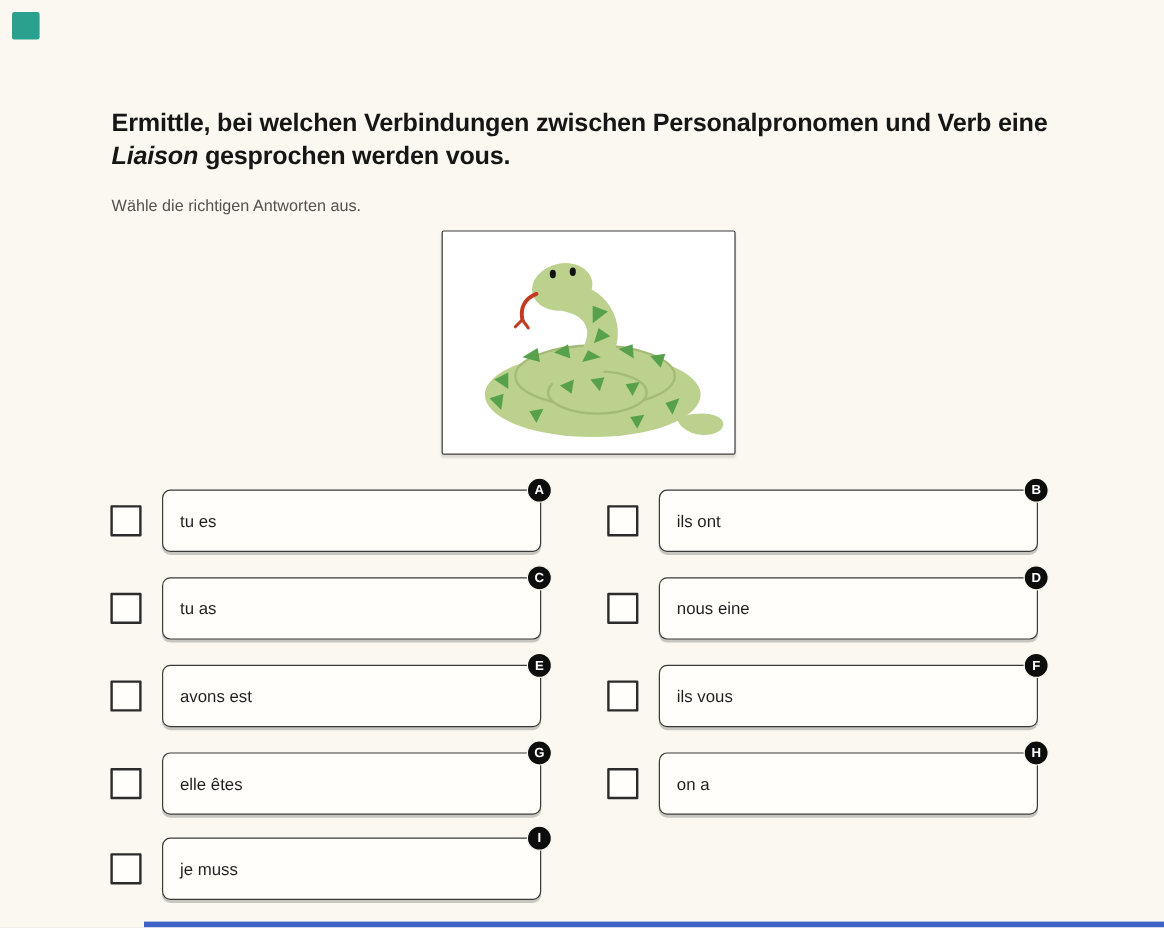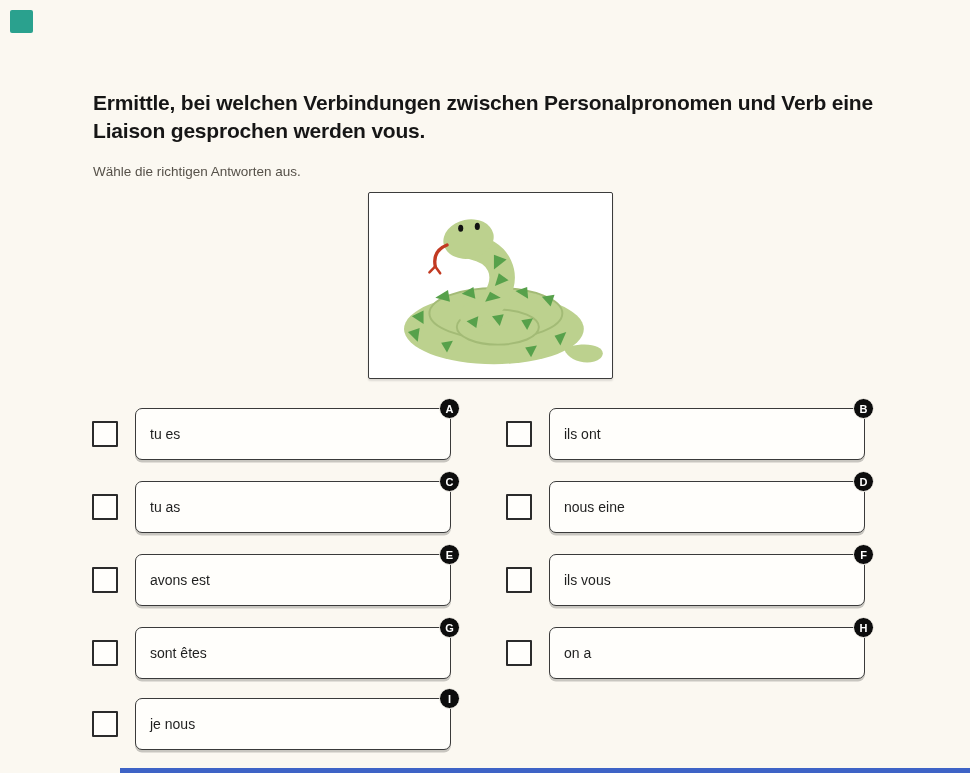--- a/index.html
+++ b/index.html
@@ -27,21 +27,21 @@
   .title {
     position: absolute;
     left: 93px; top: 89px;
     width: 800px;
     font-size: 21px;
     font-weight: bold;
     color: #161616;
     line-height: 1.33;
     letter-spacing: -0.2px;
   }
-  .title .italic { }
+  .title .italic { font-style: italic; }
   .subtitle {
     position: absolute;
     left: 93px; top: 164px;
     font-size: 13.5px;
     color: #565149;
   }
   .img-frame {
     position: absolute;
     left: 368px; top: 192px;
     width: 245px; height: 187px;
@@ -181,30 +181,30 @@
     <span class="badge">E</span>
   </div>
   <div class="checkbox" style="left:506px; top:567px;"></div>
   <div class="opt-box" style="left:549px; top:554px;">
     <span class="opt-label">ils vous</span>
     <span class="badge">F</span>
   </div>
 
   <div class="checkbox" style="left:92px; top:640px;"></div>
   <div class="opt-box" style="left:135px; top:627px;">
-    <span class="opt-label">sont êtes</span>
+    <span class="opt-label">elle êtes</span>
     <span class="badge">G</span>
   </div>
   <div class="checkbox" style="left:506px; top:640px;"></div>
   <div class="opt-box" style="left:549px; top:627px;">
     <span class="opt-label">on a</span>
     <span class="badge">H</span>
   </div>
 
   <div class="checkbox" style="left:92px; top:711px;"></div>
   <div class="opt-box" style="left:135px; top:698px;">
-    <span class="opt-label">je nous</span>
+    <span class="opt-label">je muss</span>
     <span class="badge">I</span>
   </div>
 
   <div class="bottom-bar"></div>
 
 </div>
 
 </body></html>

